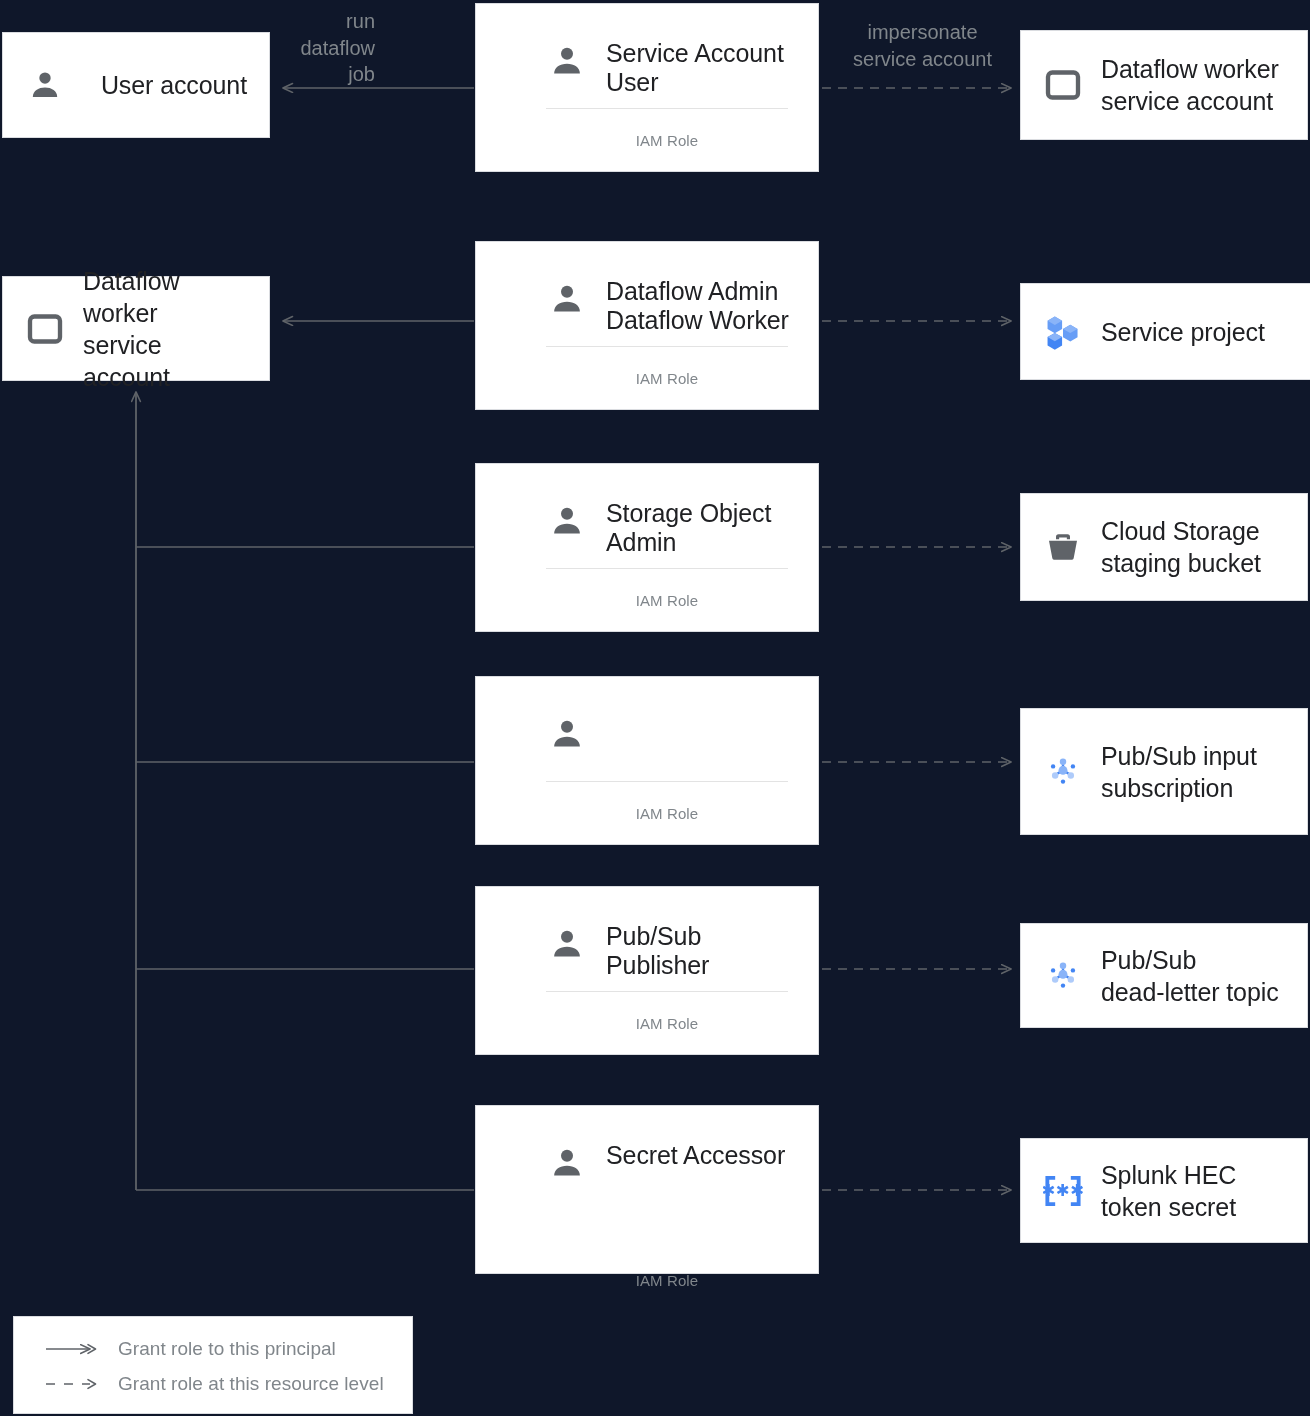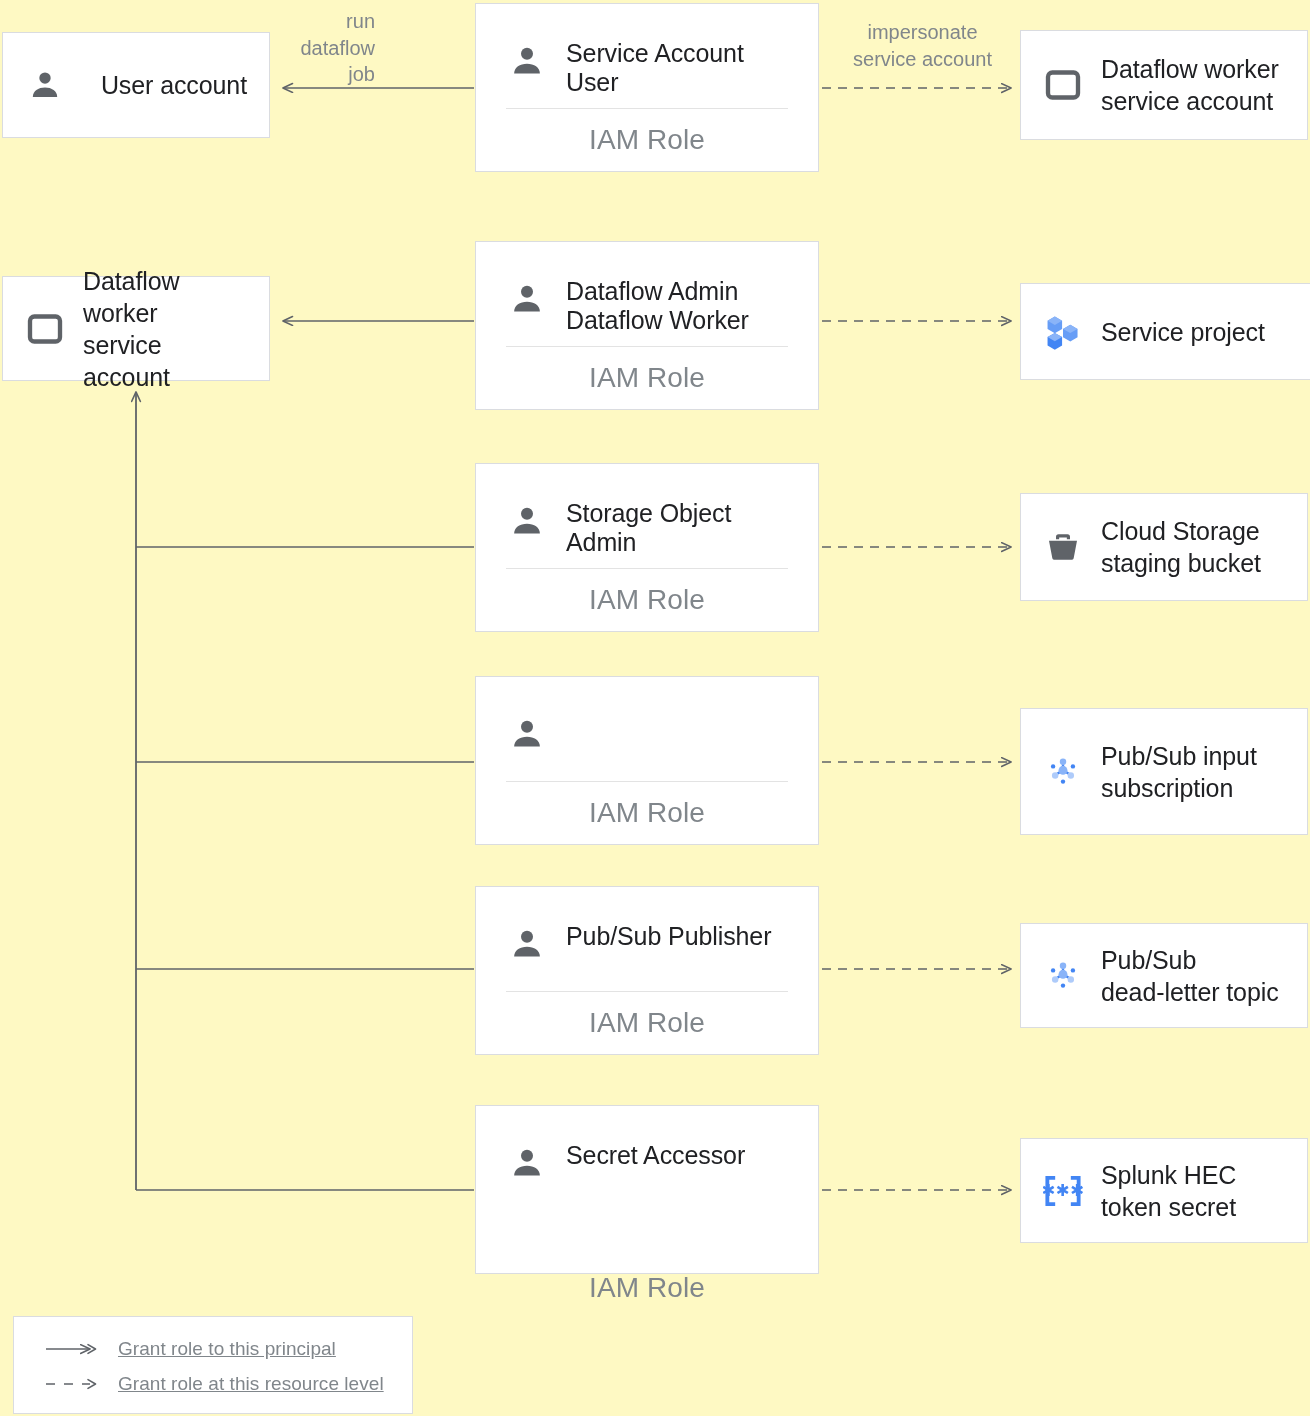--- a/index.html
+++ b/index.html
@@ -5,35 +5,36 @@
   html,body{margin:0;padding:0;background:#ffffff;}
   body{
     font-family:"Liberation Sans","DejaVu Sans",sans-serif;
     -webkit-font-smoothing:antialiased;
   }
   #stage{
     position:relative;
     width:1310px;
     height:1416px;
     overflow:hidden;
-    background:#fef9c3;
+    background:#0f172a;
   }
   svg.wires{
     position:absolute;
     left:0;top:0;
     width:1310px;height:1416px;
     pointer-events:none;
   }
 
   
   .box{
     position:absolute;
     box-sizing:border-box;
     border:1px solid #dadce0;
     background:#ffffff;
+    padding-left:40px;
   }
 
   
   .entity{
     display:flex;
     align-items:center;
     padding:0 22px;
   }
   .entity .ico{
     flex:0 0 auto;
@@ -76,21 +77,21 @@
   .rolecard .rc-divider{
     height:1px;
     background:#e3e3e3;
     margin:0 30px;
   }
   .rolecard .rc-foot{
     height:62px;
     display:flex;
     align-items:center;
     justify-content:center;
-    font-size:28px;
+    font-size:15px;
     color:#80868b;
     letter-spacing:0.1px;
   }
 
   
   .edge-label{
     position:absolute;
     font-size:20px;
     line-height:1.33;
     color:#80868b;
@@ -117,21 +118,20 @@
   }
   .leg-swatch{
     width:56px;height:16px;
     flex:0 0 auto;
     margin-right:18px;
   }
   .leg-txt{
     font-size:19px;
     color:#80868b;
     letter-spacing:0.05px;
-    text-decoration:underline;
   }
 
   
   .person{display:block;}
 </style>
 </head>
 <body>
 
 <div id="stage">
 

